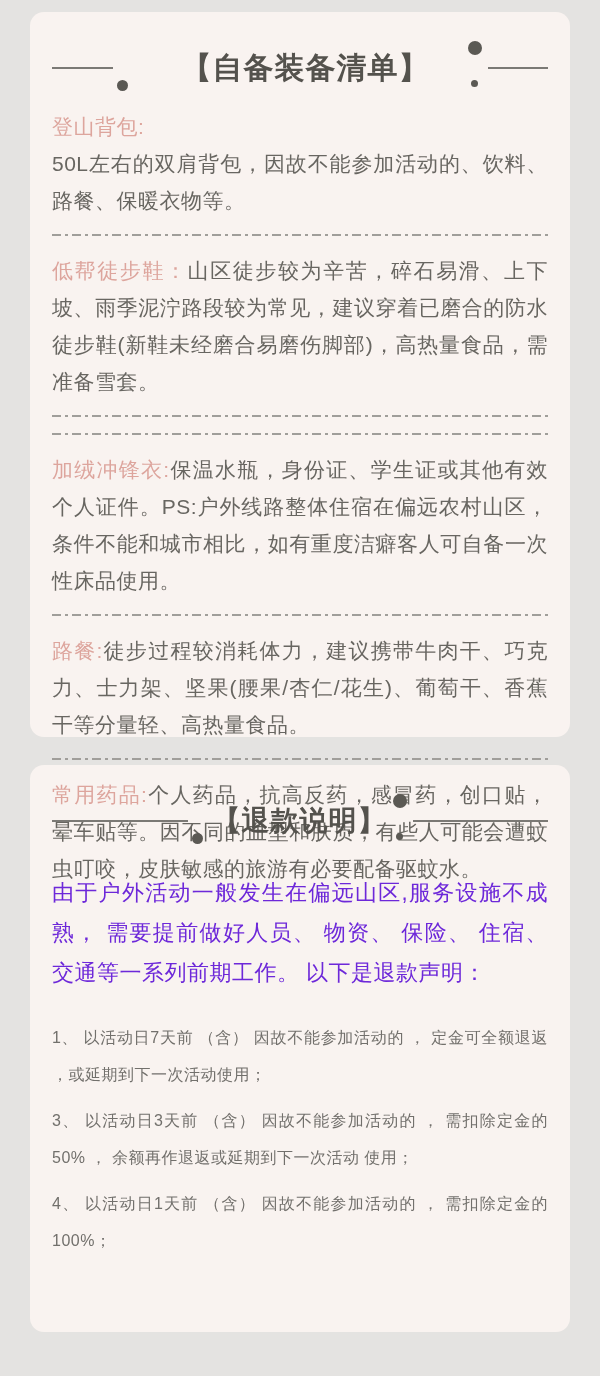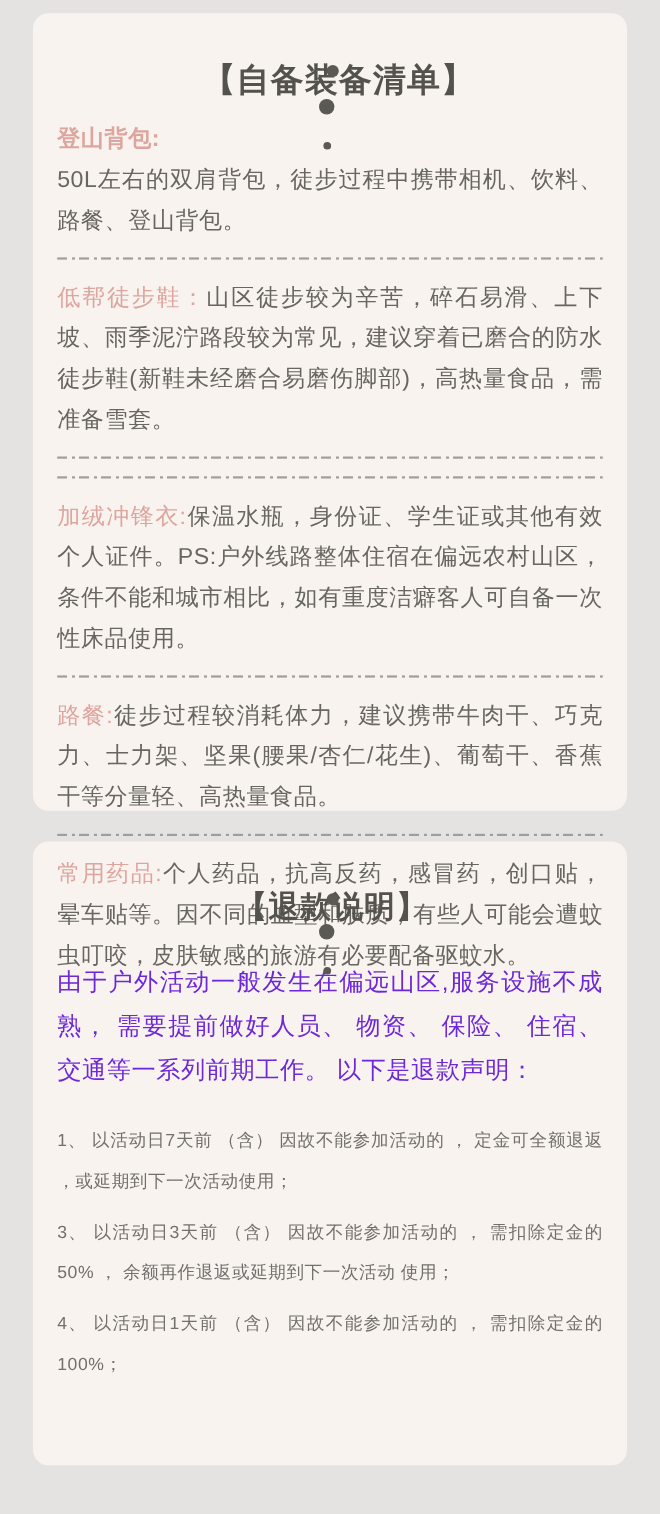--- a/index.html
+++ b/index.html
@@ -27,21 +27,20 @@
   }
   .card.equipment { margin-top: 12px; height: 725px; }
   .card.refund    { margin-top: 28px; height: 567px; }
 
   
   .title-row {
     display: flex;
     align-items: center;
     margin: 4px 0 14px 0;
     height: 52px;
-    flex-direction: column;
   }
   .deco-line {
     flex: 1;
     height: 2px;
     background: #7b7975;
   }
   .dot {
     border-radius: 50%;
     background: #5b5954;
     flex: none;
@@ -72,21 +71,21 @@
   
   .sec-text {
     margin: 0;
     font-size: 21px;
     line-height: 37px;
     color: #686661;
     text-align: justify;
     letter-spacing: 0.5px;
   }
   .sec-label { color: #dda59d; }
-  .section.stacked .sec-label { display: block; font-weight: bold; }
+  .section.stacked .sec-label { display: block; }
   .divider {
     height: 2px;
     margin: 15px 0 16px 0;
     background: repeating-linear-gradient(90deg,
       #a09e9a 0 9px, transparent 9px 13px,
       #a09e9a 13px 16px, transparent 16px 20px);
   }
 
   
   .refund-body { margin-top: 26px; }
@@ -119,21 +118,21 @@
       <span class="dot mid"></span>
       <h2 class="card-title">【自备装备清单】</h2>
       <span class="dots-col">
         <span class="dot big"></span>
         <span class="dot small"></span>
       </span>
       <span class="deco-line"></span>
     </div>
 
     <div class="section stacked">
-      <p class="sec-text"><span class="sec-label">登山背包:</span><span>50L左右的双肩背包，徒步过程中携带相机、饮料、路餐、登山背包。</span></p>
+      <p class="sec-text"><span class="sec-label">登山背包:</span><span>50L左右的双肩背包，因故不能参加活动的、饮料、路餐、保暖衣物等。</span></p>
     </div>
     <div class="divider"></div>
 
     <div class="section">
       <p class="sec-text"><span class="sec-label">低帮徒步鞋：</span><span>山区徒步较为辛苦，碎石易滑、上下坡、雨季泥泞路段较为常见，建议穿着已磨合的防水徒步鞋(新鞋未经磨合易磨伤脚部)，高热量食品，需准备雪套。</span></p>
     </div>
     <div class="divider"></div>
 
     <div class="divider"></div>
 

